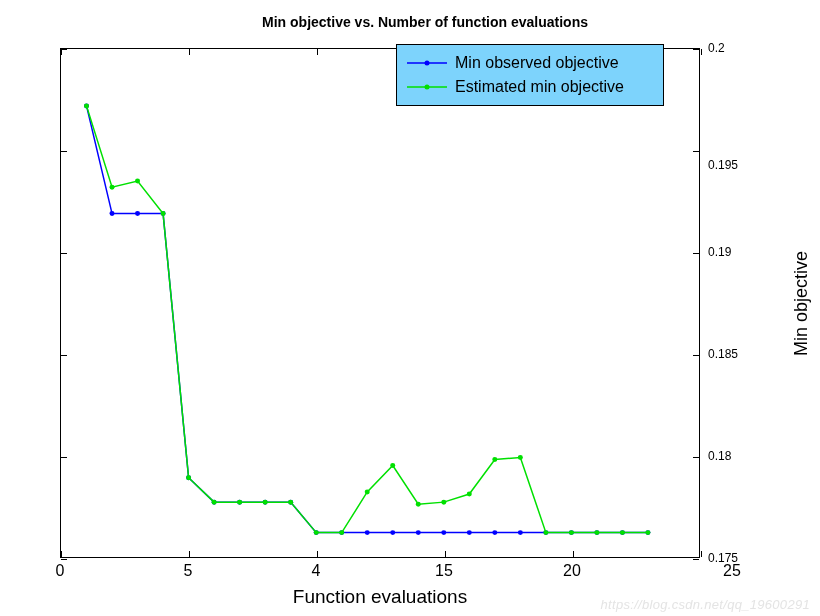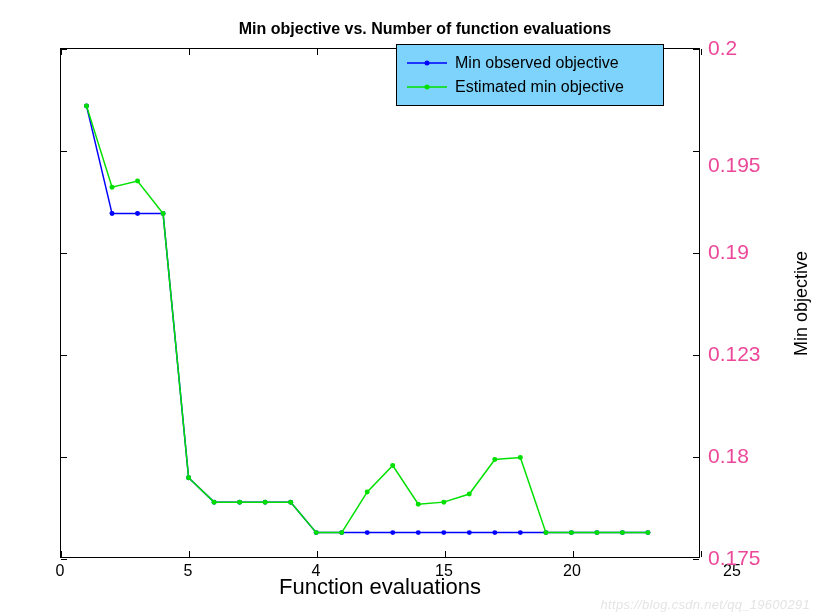--- a/index.html
+++ b/index.html
@@ -15,41 +15,40 @@
     position: absolute;
     left: 0; top: 0;
     width: 820px; height: 616px;
   }
   .title {
     position: absolute;
     top: 14px;
     left: 0; right: 0;
     text-align: center;
     font-weight: bold;
-    font-size: 16px;
+    font-size: 14px;
     color: #000;
     padding-left: 30px;
-    margin-top: 6px;
   }
   .plot-area {
     position: absolute;
     left: 60px;
     top: 48px;
     width: 640px;
     height: 510px;
     border: 1px solid #000;
     background: #fff;
   }
   .xlabel {
     position: absolute;
-    bottom: 16px;
+    bottom: 8px;
     left: 60px;
     width: 640px;
     text-align: center;
-    font-size: 22px;
+    font-size: 19px;
     color: #000;
   }
   .ylabel {
     position: absolute;
     right: 6px;
     top: 48px;
     height: 510px;
     width: 24px;
     display: flex;
     align-items: center;
@@ -58,21 +57,21 @@
   .ylabel span {
     transform: rotate(-90deg);
     white-space: nowrap;
     font-size: 18px;
     color: #000;
   }
   .x-ticks, .y-ticks { position: absolute; }
   .x-ticks { left: 60px; top: 558px; width: 640px; height: 30px; }
   .x-tick { position: absolute; top: 4px; transform: translateX(-50%); font-size: 16px; color: #000; }
   .y-ticks { left: 700px; top: 48px; width: 60px; height: 510px; }
-  .y-tick { position: absolute; left: 8px; transform: translateY(-50%); font-size: 21px; color: #ec4899; }
+  .y-tick { position: absolute; left: 8px; transform: translateY(-50%); font-size: 12px; color: #000000; }
   .tickmark-x { position:absolute; width:1px; height:6px; background:#000; top:0; }
   .tickmark-y { position:absolute; height:1px; width:6px; background:#000; right:0; }
   svg.lines { position:absolute; left:0; top:0; width:100%; height:100%; overflow:visible; }
   .legend {
     position: absolute;
     left: 396px;
     top: 44px;
     width: 268px;
     background: #7dd3fc;
     border: 1px solid #000;
@@ -200,21 +199,21 @@
       <div class="x-tick" style="left: 0px;">0</div>
       <div class="x-tick" style="left: 128px;">5</div>
       <div class="x-tick" style="left: 256px;">4</div>
       <div class="x-tick" style="left: 384px;">15</div>
       <div class="x-tick" style="left: 512px;">20</div>
       <div class="x-tick" style="left: 672px;">25</div>
     </div>
   <div class="y-ticks">
       <div class="y-tick" style="top: 510px;">0.175</div>
       <div class="y-tick" style="top: 408px;">0.18</div>
-      <div class="y-tick" style="top: 306px;">0.123</div>
+      <div class="y-tick" style="top: 306px;">0.185</div>
       <div class="y-tick" style="top: 204px;">0.19</div>
       <div class="y-tick" style="top: 117px;">0.195</div>
       <div class="y-tick" style="top: 0px;">0.2</div>
     </div>
 
   <div class="xlabel">Function evaluations</div>
   <div class="ylabel">
       <span>Min objective</span>
     </div>
 

